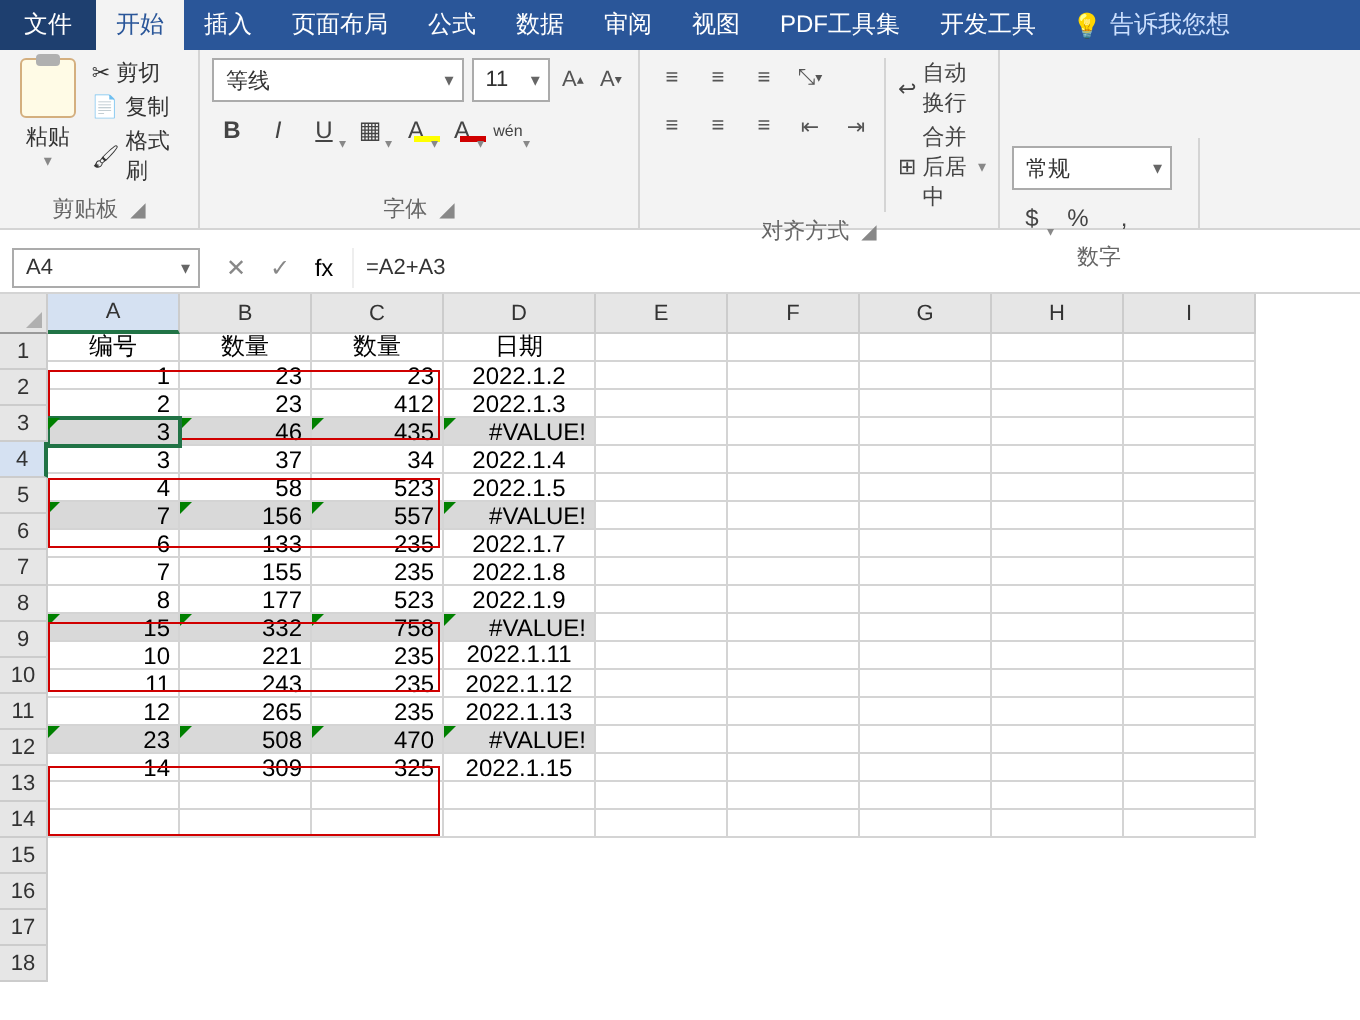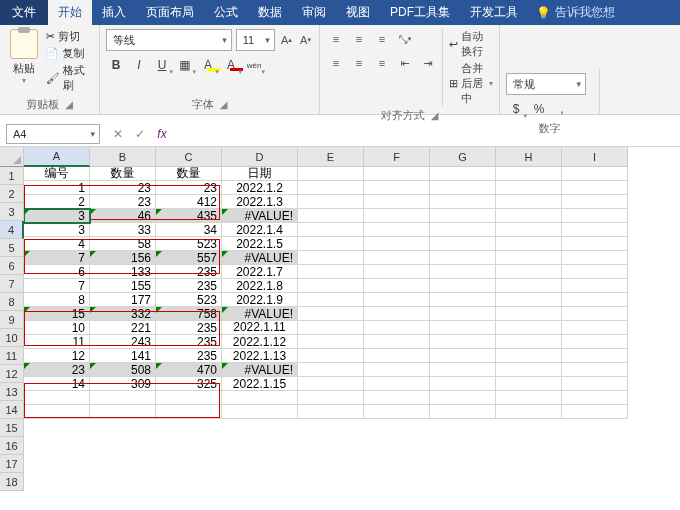--- a/index.html
+++ b/index.html
@@ -48,21 +48,21 @@
 .number-group { width: 100px; margin-top: 44px; }
 .num-sel { border:1px solid #ababab; background:#fff; height:22px; padding:2px 18px 2px 6px; position:relative; font-size:11px; width:80px; display:flex; align-items:center;}
 .num-sel::after{content:"▾"; position:absolute; right:4px; font-size:9px; color:#666;}
 .num-row2{display:flex; gap:3px; margin-top:4px;}
 
 .formula-bar { height: 26px; display: flex; align-items: center; border-bottom: 1px solid #d4d4d4; background:#fff;}
 .name-box { width: 94px; height: 20px; border: 1px solid #ababab; padding: 2px 6px; margin: 0 4px 0 6px; font-size: 11px; display:flex; align-items:center; position:relative;}
 .name-box::after{content:"▾"; position:absolute; right:4px; font-size:9px; color:#666;}
 .fx-btns { display: flex; gap: 2px; padding: 0 4px; color: #888; }
 .fx-btn { width: 20px; text-align: center; font-size: 12px; cursor:pointer;}
-.fx-btn.fx { font-style: italic; color:#701a75;}
+.fx-btn.fx { color:#000000;}
 .formula-input { flex: 1; padding: 2px 6px; font-size: 11px; border-left:1px solid #eee; height:20px; display:flex; align-items:center;}
 
 .sheet { display: flex; }
 .row-headers { display: flex; flex-direction: column; }
 .corner { width: 24px; height: 20px; background: #e6e6e6; border-right: 1px solid #ccc; border-bottom: 1px solid #999; position:relative;}
 .corner::after{content:""; position:absolute; right:2px; bottom:2px; border-left:8px solid transparent; border-bottom:8px solid #b0b0b0;}
 .row-h { width: 24px; height: 18px; background: #e6e6e6; border-right: 1px solid #ccc; border-bottom: 1px solid #ccc; text-align: center; font-size: 11px; color: #333; display:flex; align-items:center; justify-content:center;}
 .row-h.active { background: #d5e1f2; border-right:2px solid #217346;}
 
 .grid-wrap { flex: 1; overflow: hidden; }
@@ -216,20 +216,21 @@
 
 <div style="height:6px;"></div>
 
 <div class="formula-bar">
   <div class="name-box">A4</div>
   <div class="fx-btns">
     <div class="fx-btn">✕</div>
     <div class="fx-btn">✓</div>
     <div class="fx-btn fx">fx</div>
   </div>
+  <div class="formula-input">=A2+A3</div>
 </div>
 
 <div class="sheet" style="position:relative;">
   <div class="row-headers" id="rowhdrs">
     <div class="corner"></div>
   <div class="row-h">1</div>
       <div class="row-h">2</div>
       <div class="row-h">3</div>
       <div class="row-h active">4</div>
       <div class="row-h">5</div>
@@ -378,21 +379,21 @@
           </div>
           <div class="cell colI " style="width: 66px;">
             <span></span>
           </div>
         </div>
         <div class="row">
           <div class="cell colA right" style="width: 66px;">
             <span>3</span>
           </div>
           <div class="cell colB right" style="width: 66px;">
-            <span>33</span>
+            <span>37</span>
           </div>
           <div class="cell colC right" style="width: 66px;">
             <span>34</span>
           </div>
           <div class="cell colD  " style="width: 76px;">
             <span>2022.1.4</span>
           </div>
           <div class="cell colE " style="width: 66px;">
             <span></span>
           </div>
@@ -647,21 +648,21 @@
           </div>
           <div class="cell colI " style="width: 66px;">
             <span></span>
           </div>
         </div>
         <div class="row">
           <div class="cell colA right" style="width: 66px;">
             <span>12</span>
           </div>
           <div class="cell colB right" style="width: 66px;">
-            <span>141</span>
+            <span>265</span>
           </div>
           <div class="cell colC right" style="width: 66px;">
             <span>235</span>
           </div>
           <div class="cell colD  " style="width: 76px;">
             <span>2022.1.13</span>
           </div>
           <div class="cell colE " style="width: 66px;">
             <span></span>
           </div>

